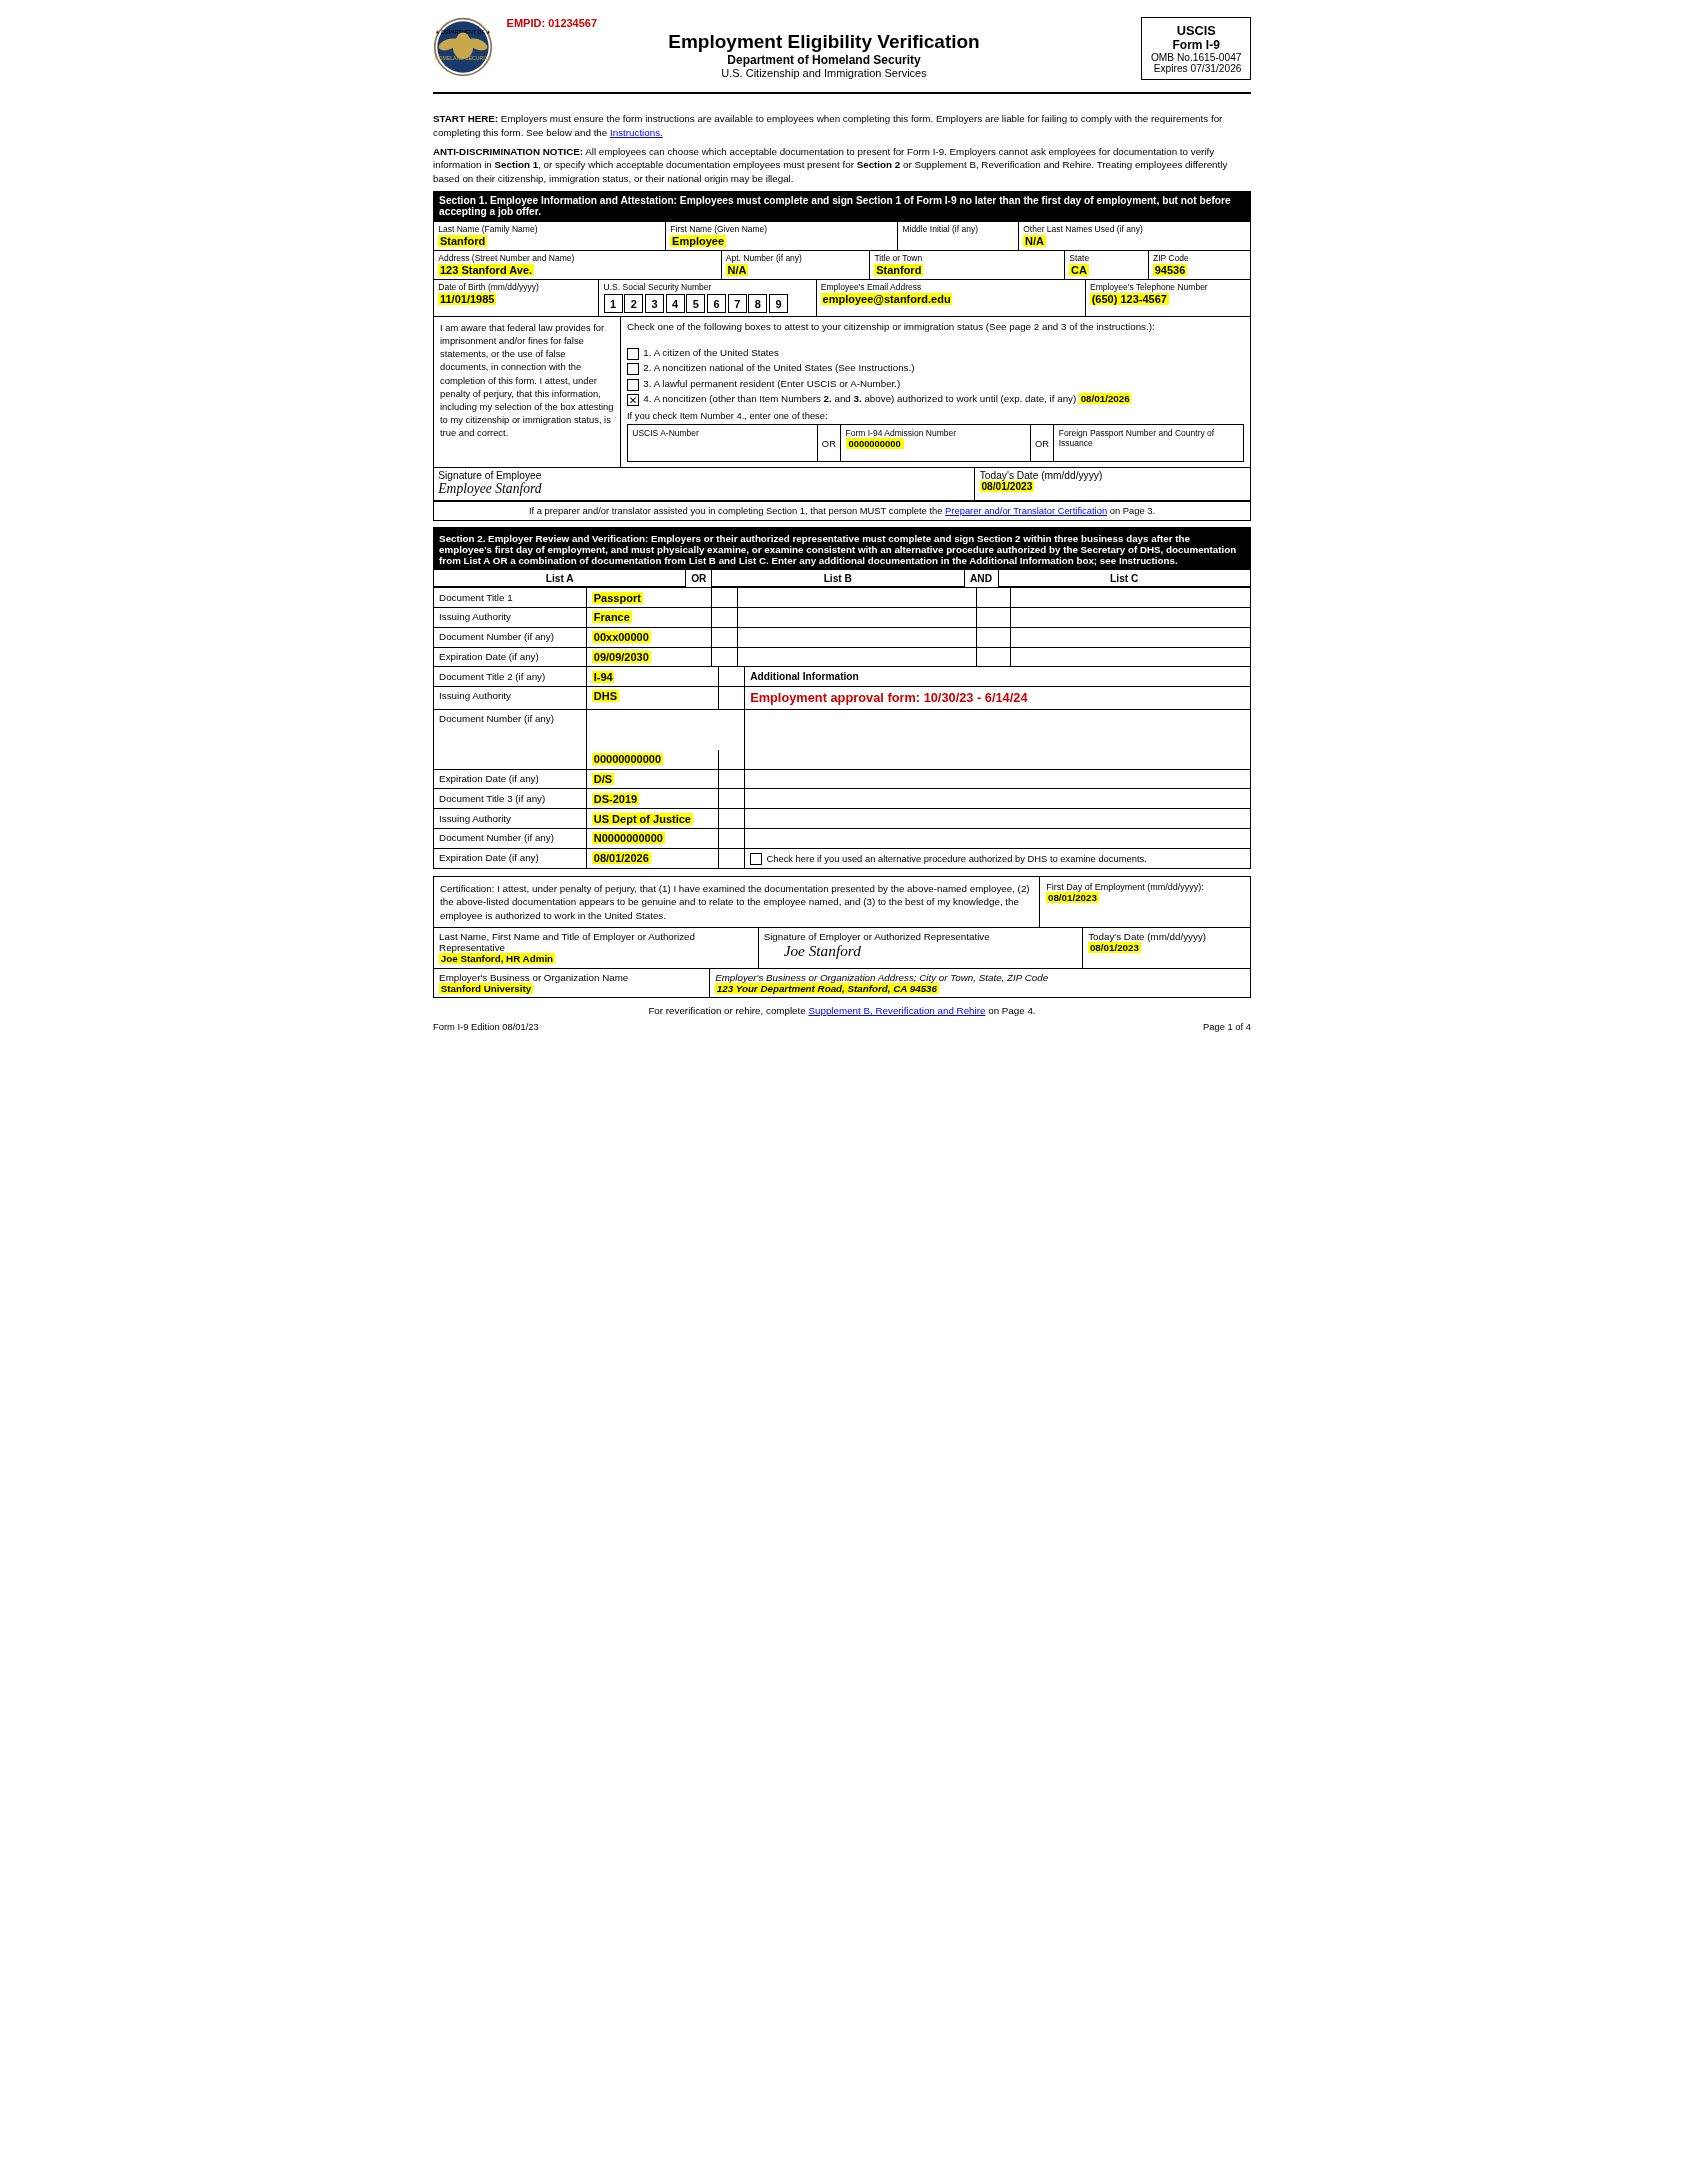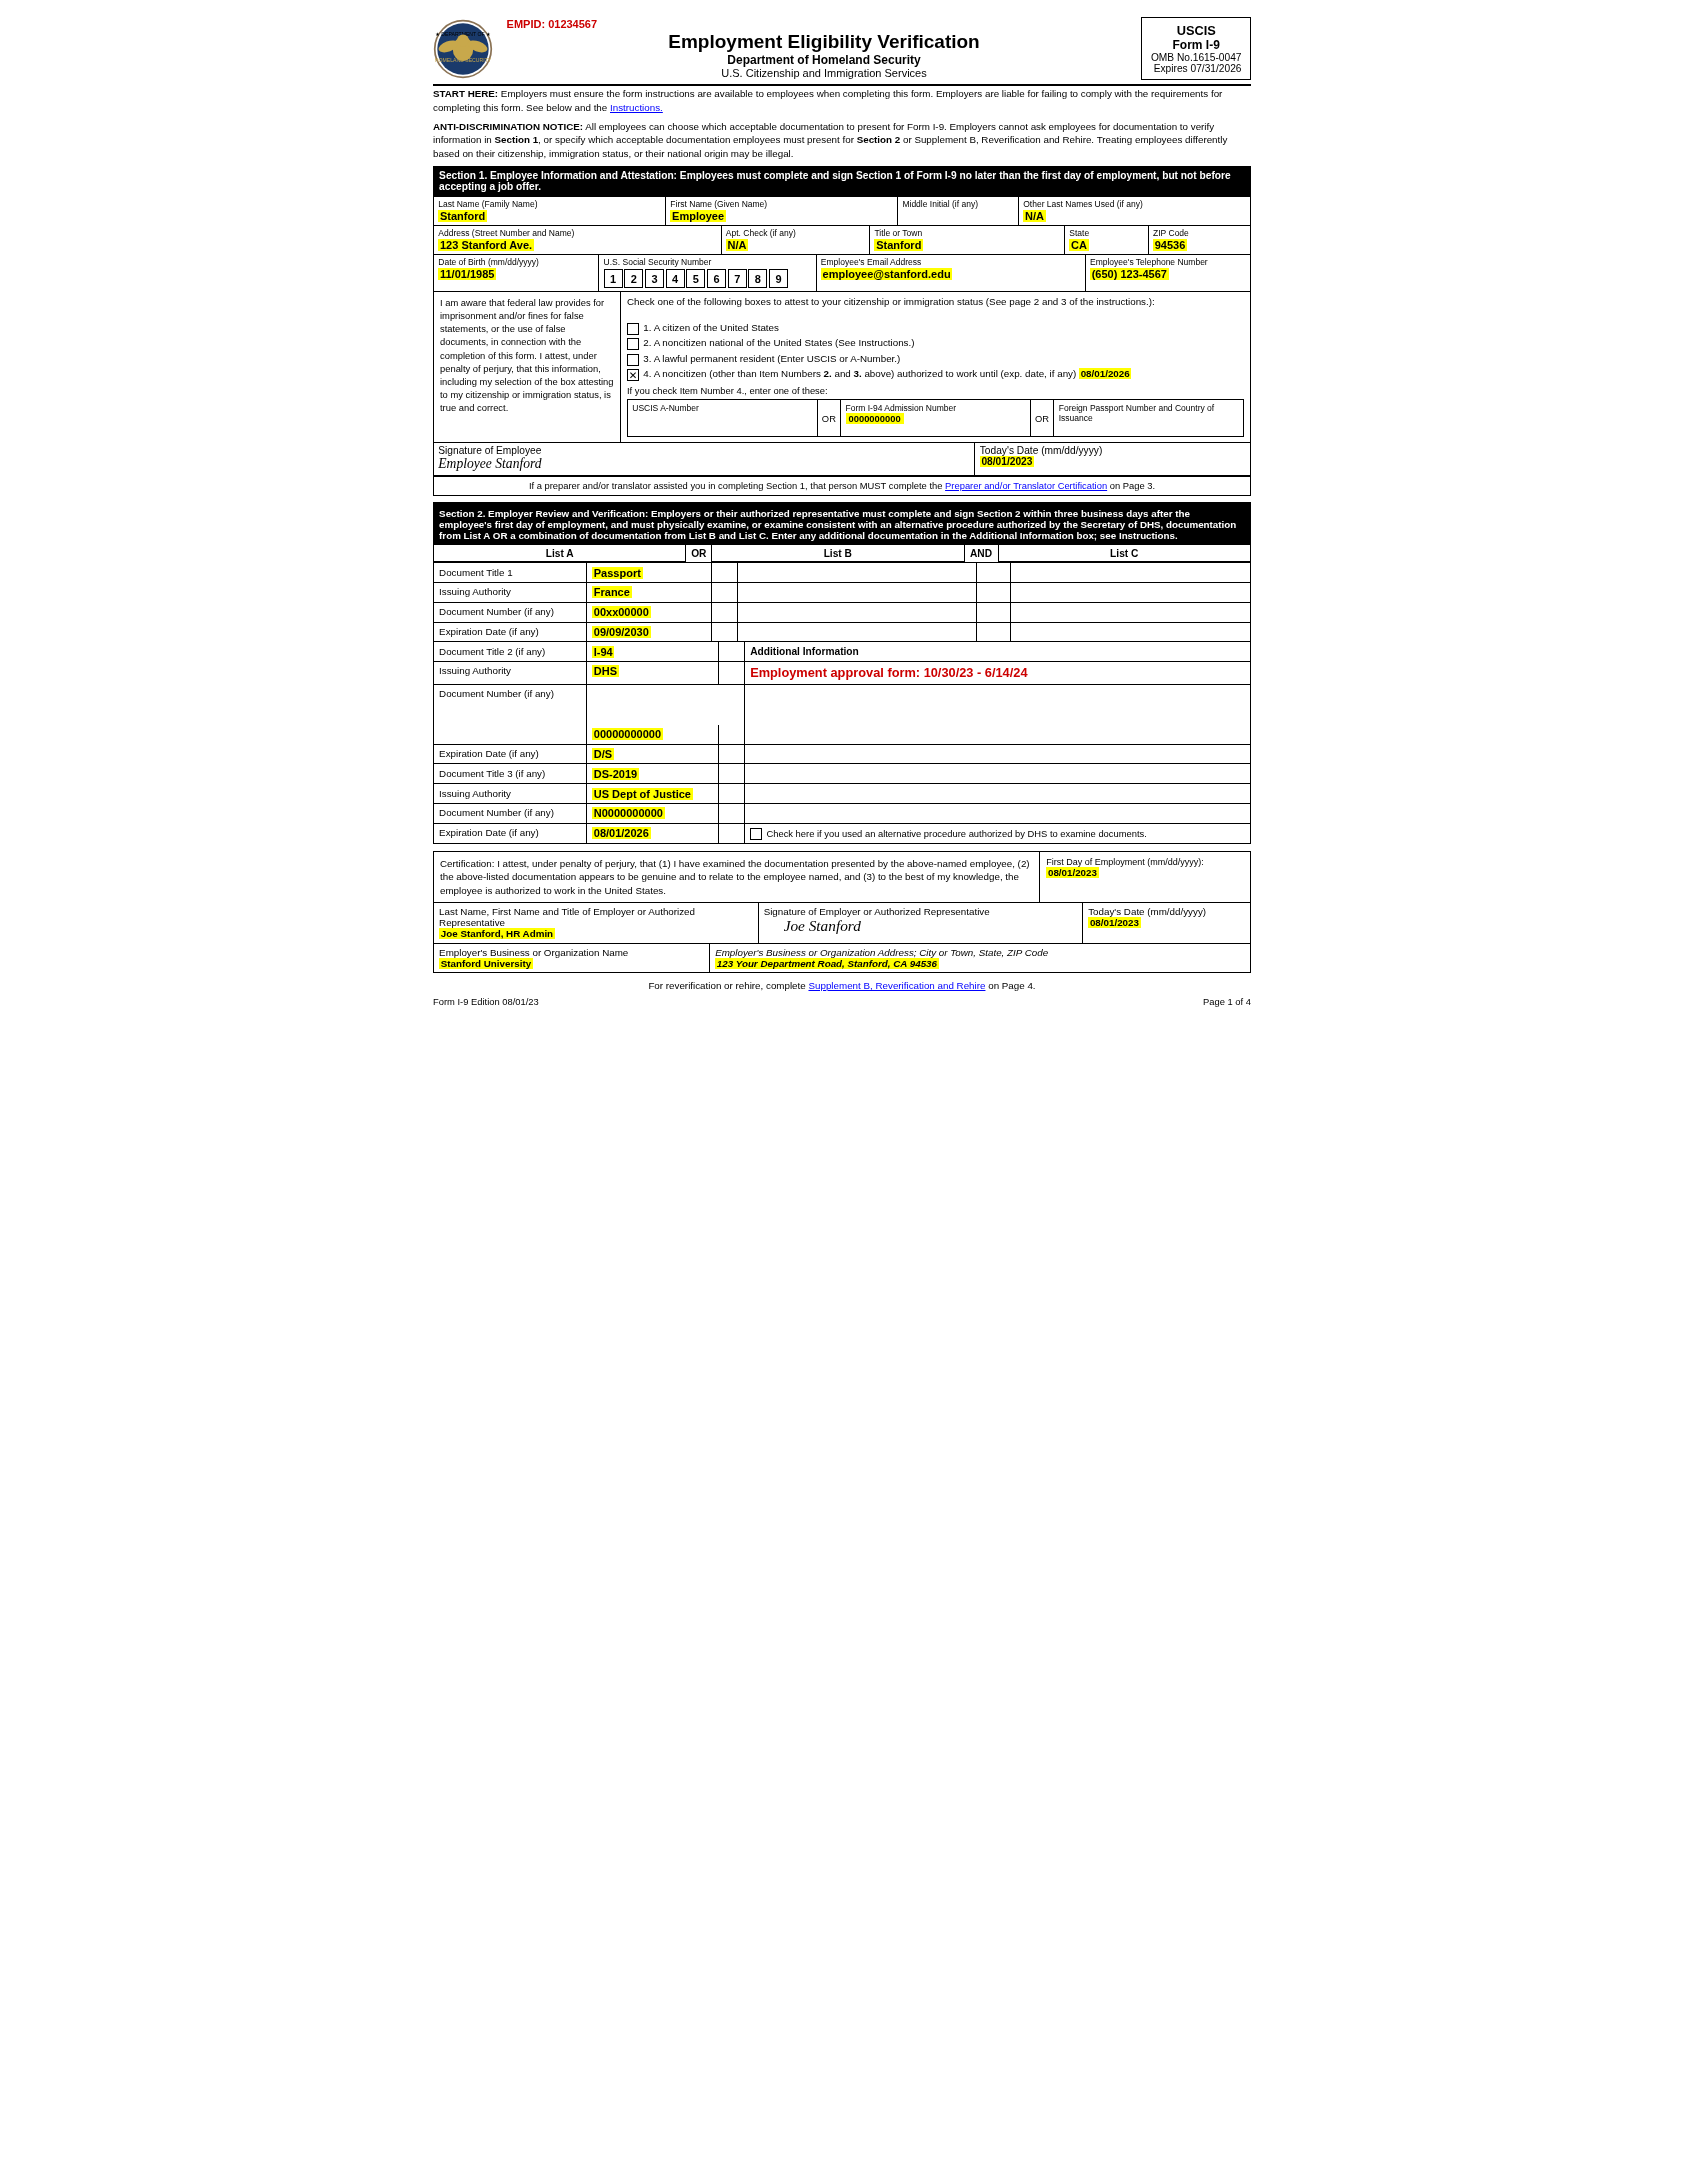--- a/index.html
+++ b/index.html
@@ -9,24 +9,24 @@
       background: #fff;
       color: #000;
       padding: 17px;
       max-width: 852px;
       margin: 0 auto;
     }
     
     
     .header {
       display: flex;
-      align-items: center;
+      align-items: flex-start;
       border-bottom: 2.6px solid #000;
-      padding-bottom: 4px;
-      margin-bottom: 1px;
+      padding-bottom: 12px;
+      margin-bottom: 18px;
     }
     .header-logo {
       width: 60px;
       height: 60px;
       margin-right: 13.6px;
     }
     .header-center {
       flex: 1;
       text-align: center;
     }
@@ -380,21 +380,21 @@
       <div class="value"><span class="inline-yellow">N/A</span></div>
     </div>
   </div>
 
   <div class="form-row">
     <div class="form-cell" style="flex:3">
       <div class="label">Address (Street Number and Name)</div>
       <div class="value"><span class="inline-yellow">123 Stanford Ave.</span></div>
     </div>
     <div class="form-cell" style="flex:1.5">
-      <div class="label">Apt. Check (if any)</div>
+      <div class="label">Apt. Number (if any)</div>
       <div class="value"><span class="inline-yellow">N/A</span></div>
     </div>
     <div class="form-cell" style="flex:2">
       <div class="label">Title or Town</div>
       <div class="value"><span class="inline-yellow">Stanford</span></div>
     </div>
     <div class="form-cell" style="flex:0.8">
       <div class="label">State</div>
       <div class="value"><span class="inline-yellow">CA</span></div>
     </div>

